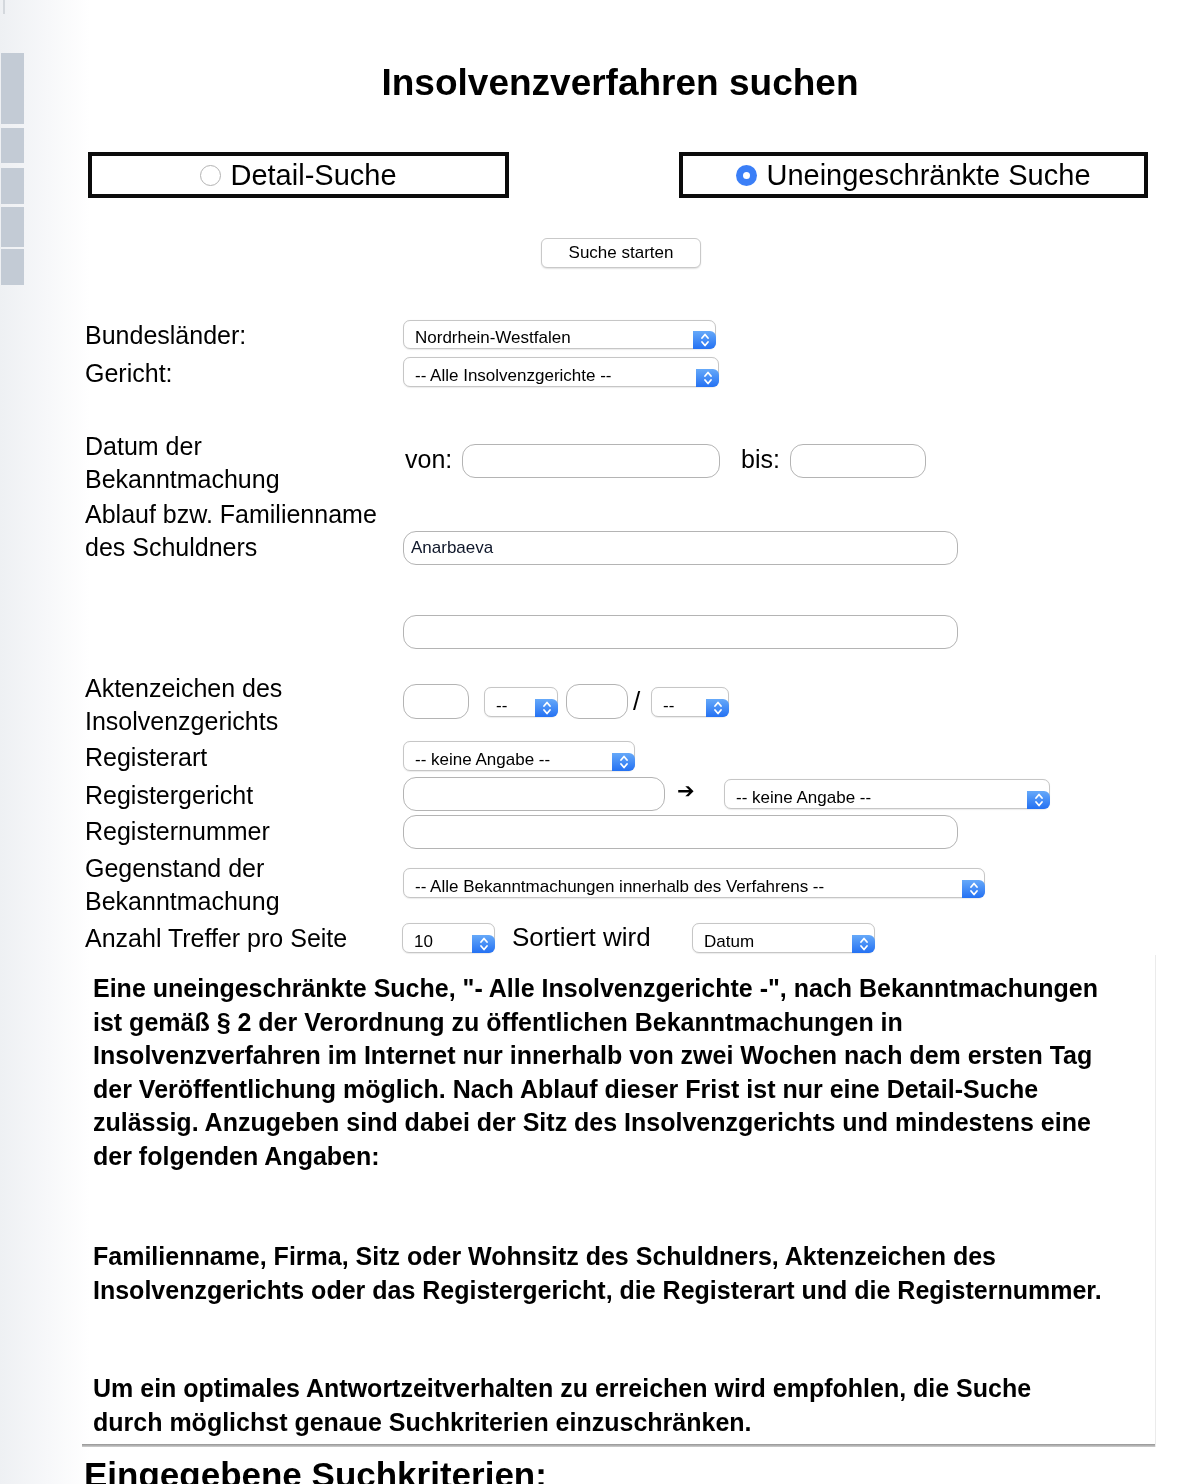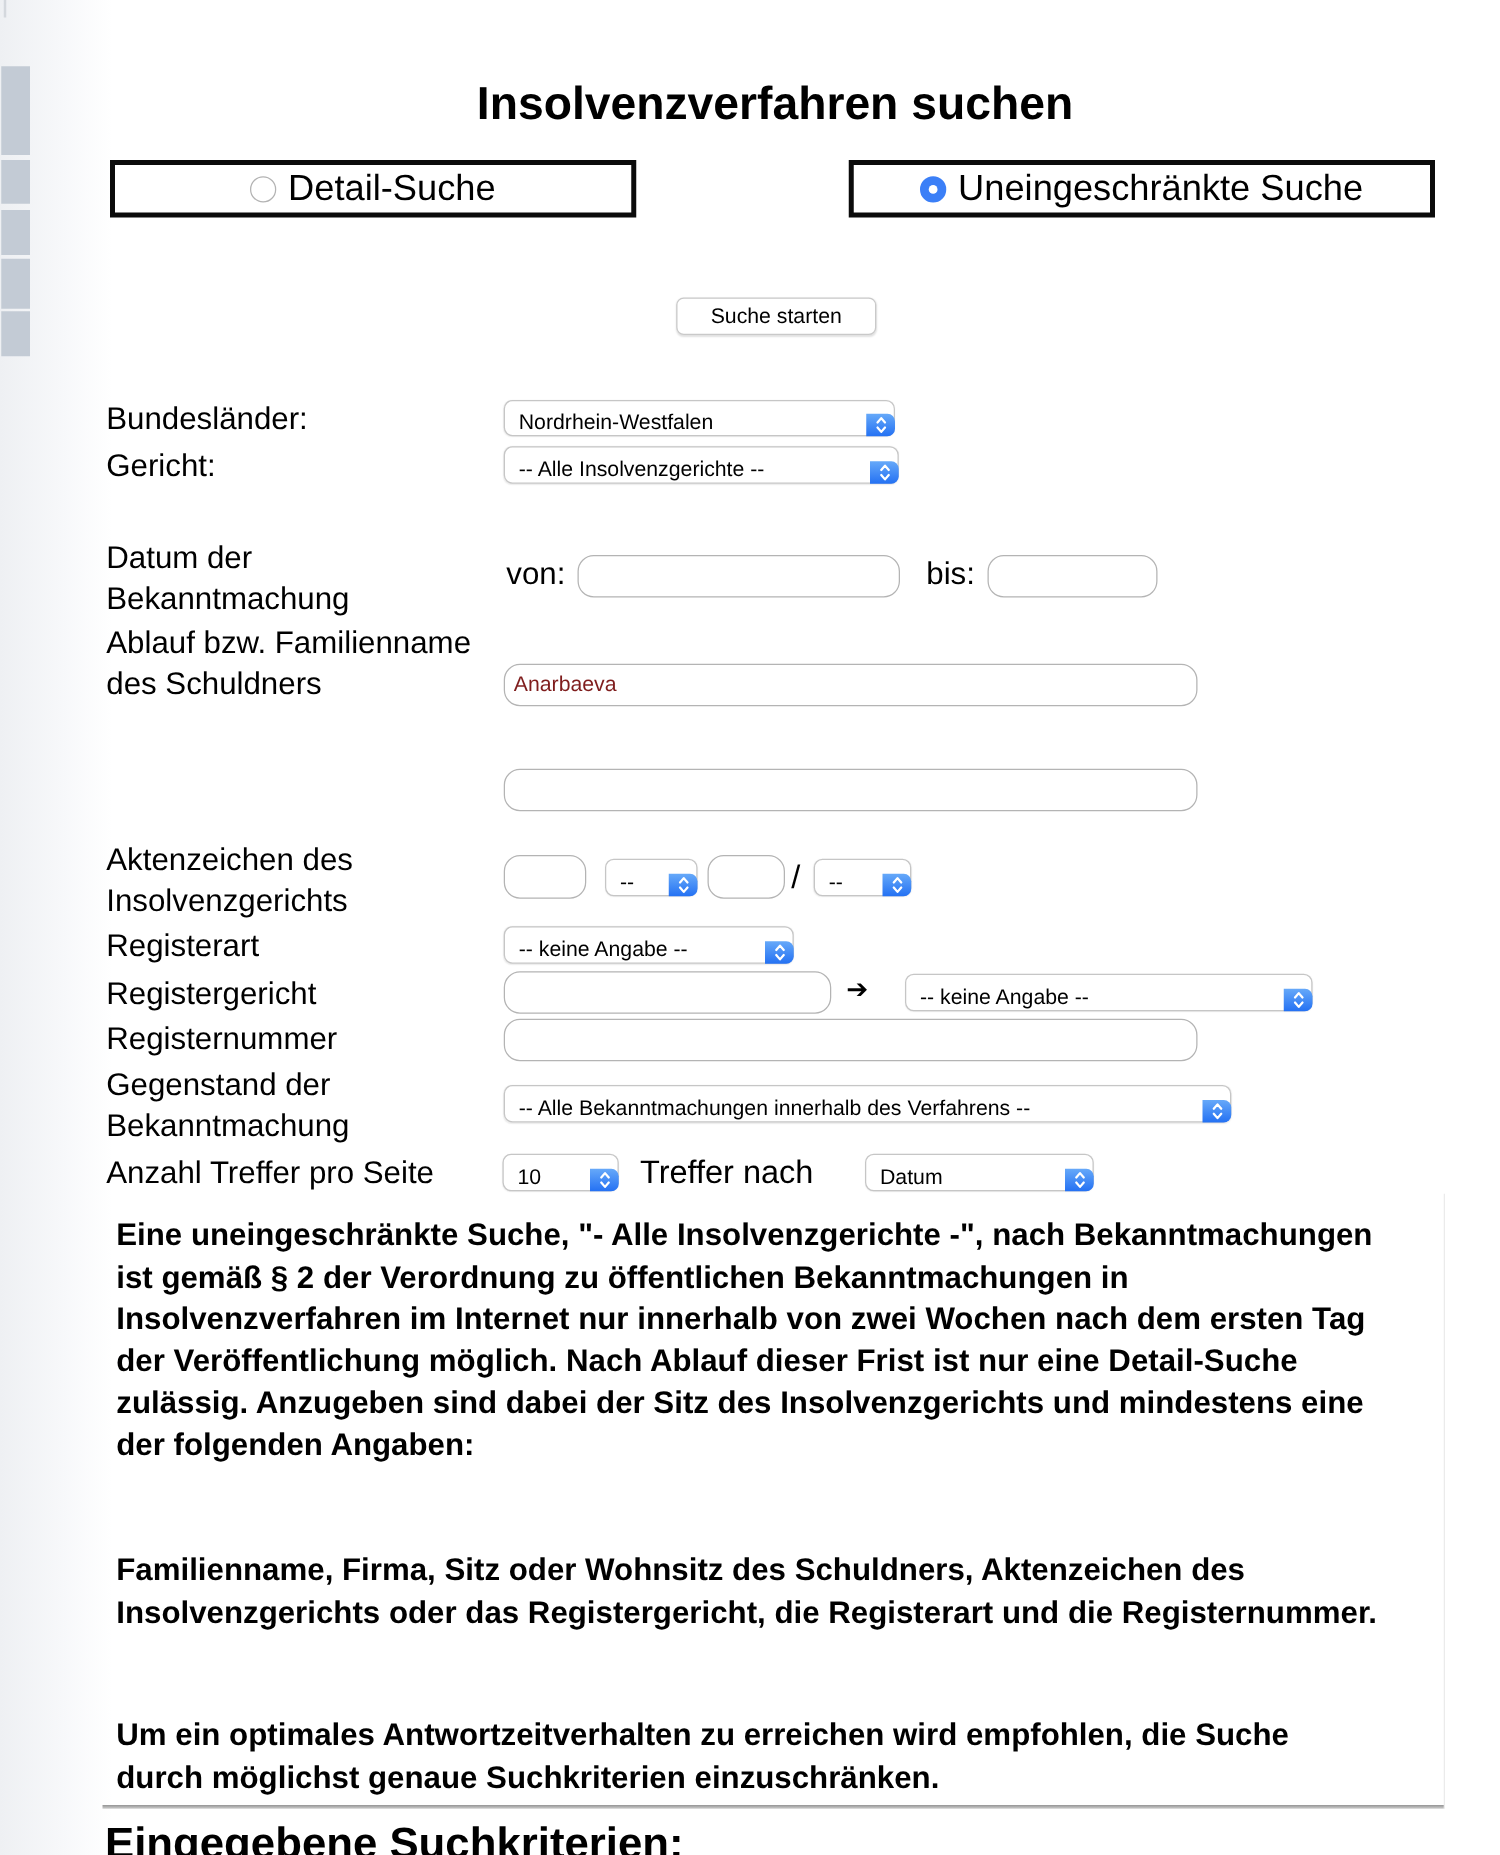--- a/index.html
+++ b/index.html
@@ -11,41 +11,41 @@
   
   .left-rail{position:absolute;left:0;top:0;width:90px;height:1484px;
              background:linear-gradient(to right,#eef0f3 0%,#f7f8fa 55%,rgba(255,255,255,0) 100%);}
   .edge-line{position:absolute;left:3px;top:0;width:2px;height:14px;background:#d4d8dd;}
   .rail-block{position:absolute;left:1px;width:23px;background:#c3cbd5;}
 
   
   .title{left:85px;top:62px;width:1070px;text-align:center;font-size:37px;font-weight:bold;margin:0;}
 
   
-  .mode-box{top:128px;height:46px;border:4px solid #0b0b0b;box-sizing:border-box;background:#fff;
+  .mode-box{top:152px;height:46px;border:4px solid #0b0b0b;box-sizing:border-box;background:#fff;
             display:flex;align-items:center;justify-content:center;gap:9px;cursor:default;}
   .mode-label{font-size:29px;white-space:nowrap;}
   .radio{width:21px;height:21px;border-radius:50%;background:#fff;border:1px solid #b3b3b3;
          box-sizing:border-box;position:relative;flex:0 0 auto;}
   .radio.selected{background:#3b7ff7;border:none;}
   .radio.selected::after{content:"";position:absolute;left:7px;top:7px;width:7px;height:7px;
          border-radius:50%;background:#fff;}
 
   
   .start-btn{left:541px;top:238px;width:160px;height:30px;background:#fff;border:1px solid #c9c9c9;
              border-radius:6px;font:17px "Liberation Sans",sans-serif;color:#000;
              box-shadow:0 1px 1.5px rgba(0,0,0,.12);}
 
   
   .label{font-size:25px;line-height:33px;width:310px;}
   .inline-label{font-size:25px;line-height:33px;white-space:nowrap;}
 
   
   .inp{position:absolute;border:1px solid #b4b4b4;border-radius:13px;background:#fff;
-       font:17px "Liberation Sans",sans-serif;padding:16px 7px;box-sizing:border-box;color:#7f1d1d;outline:none;}
+       font:17px "Liberation Sans",sans-serif;padding:16px 7px;box-sizing:border-box;color:#0f172a;outline:none;}
 
   
   .sel{position:absolute;display:flex;align-items:flex-end;background:#fff;border:1px solid #c6c6c6;
        border-radius:7px;box-sizing:border-box;height:30px;box-shadow:0 .5px 1px rgba(0,0,0,.08);cursor:default;}
   .sel-text{flex:1;display:flex;align-items:center;font-size:17px;padding:0 4px 0 11px;
             white-space:nowrap;overflow:hidden;}
   .sel-btn{width:23px;flex:0 0 auto;border-radius:0 6px 6px 0;margin:-1px -1px -1px 0;
            background:linear-gradient(#66a9f9,#2471f3);display:flex;align-items:center;justify-content:center;}
 
   .slash{font-size:26px;}
@@ -176,21 +176,21 @@
   </span>
 
   <span class="sel" style="left:402px;top:923px;width:93px;height:30px">
     <span class="sel-text">10</span>
     <span class="sel-btn">
         <svg width="12" height="18" viewBox="0 0 12 18">
           <path d="M3 7 L6 3.5 L9 7 M3 11 L6 14.5 L9 11" stroke="#fff" stroke-width="1.8" fill="none" stroke-linecap="round" stroke-linejoin="round"></path>
         </svg>
       </span>
   </span>
-  <span class="abs inline-label" style="left:512px;top:921px;font-size:26px">Treffer nach</span>
+  <span class="abs inline-label" style="left:512px;top:921px;font-size:26px">Sortiert wird</span>
   <span class="sel" style="left:692px;top:923px;width:183px;height:30px">
     <span class="sel-text">Datum</span>
     <span class="sel-btn">
         <svg width="12" height="18" viewBox="0 0 12 18">
           <path d="M3 7 L6 3.5 L9 7 M3 11 L6 14.5 L9 11" stroke="#fff" stroke-width="1.8" fill="none" stroke-linecap="round" stroke-linejoin="round"></path>
         </svg>
       </span>
   </span>
 
   <p class="abs para" style="top:972px">Eine uneingeschränkte Suche, "- Alle Insolvenzgerichte -", nach Bekanntmachungen ist gemäß § 2 der Verordnung zu öffentlichen Bekanntmachungen in Insolvenzverfahren im Internet nur innerhalb von zwei Wochen nach dem ersten Tag der Veröffentlichung möglich. Nach Ablauf dieser Frist ist nur eine Detail-Suche zulässig. Anzugeben sind dabei der Sitz des Insolvenzgerichts und mindestens eine der folgenden Angaben:</p>

